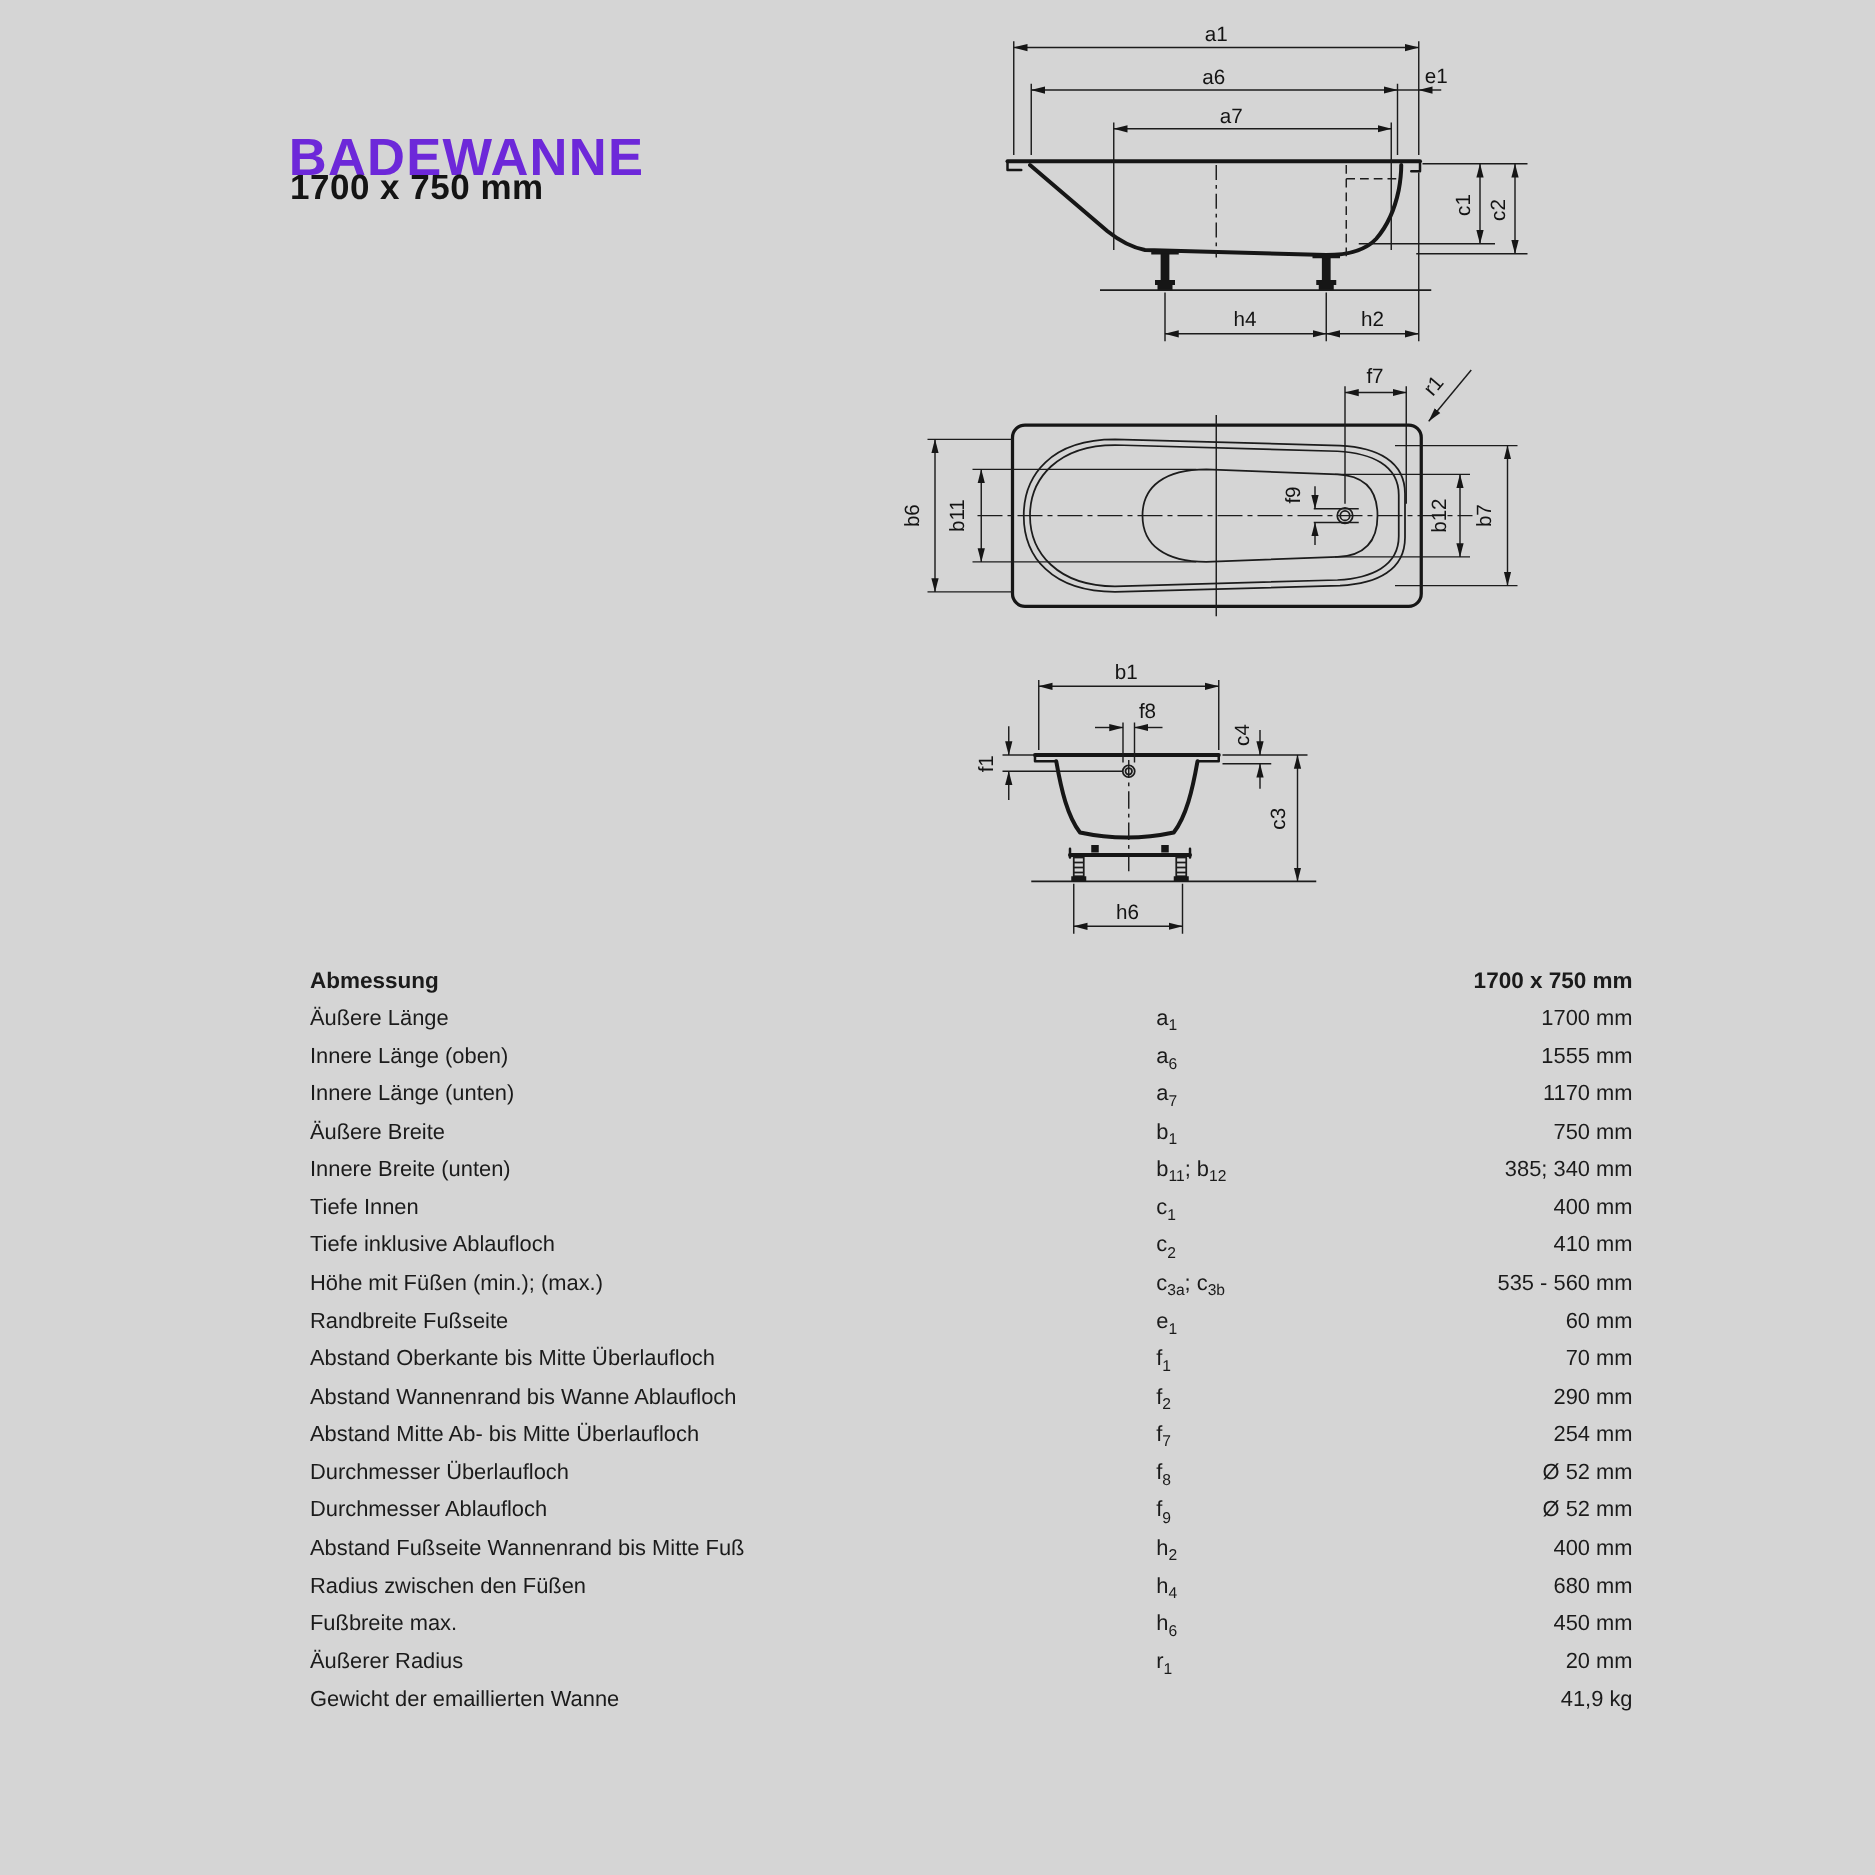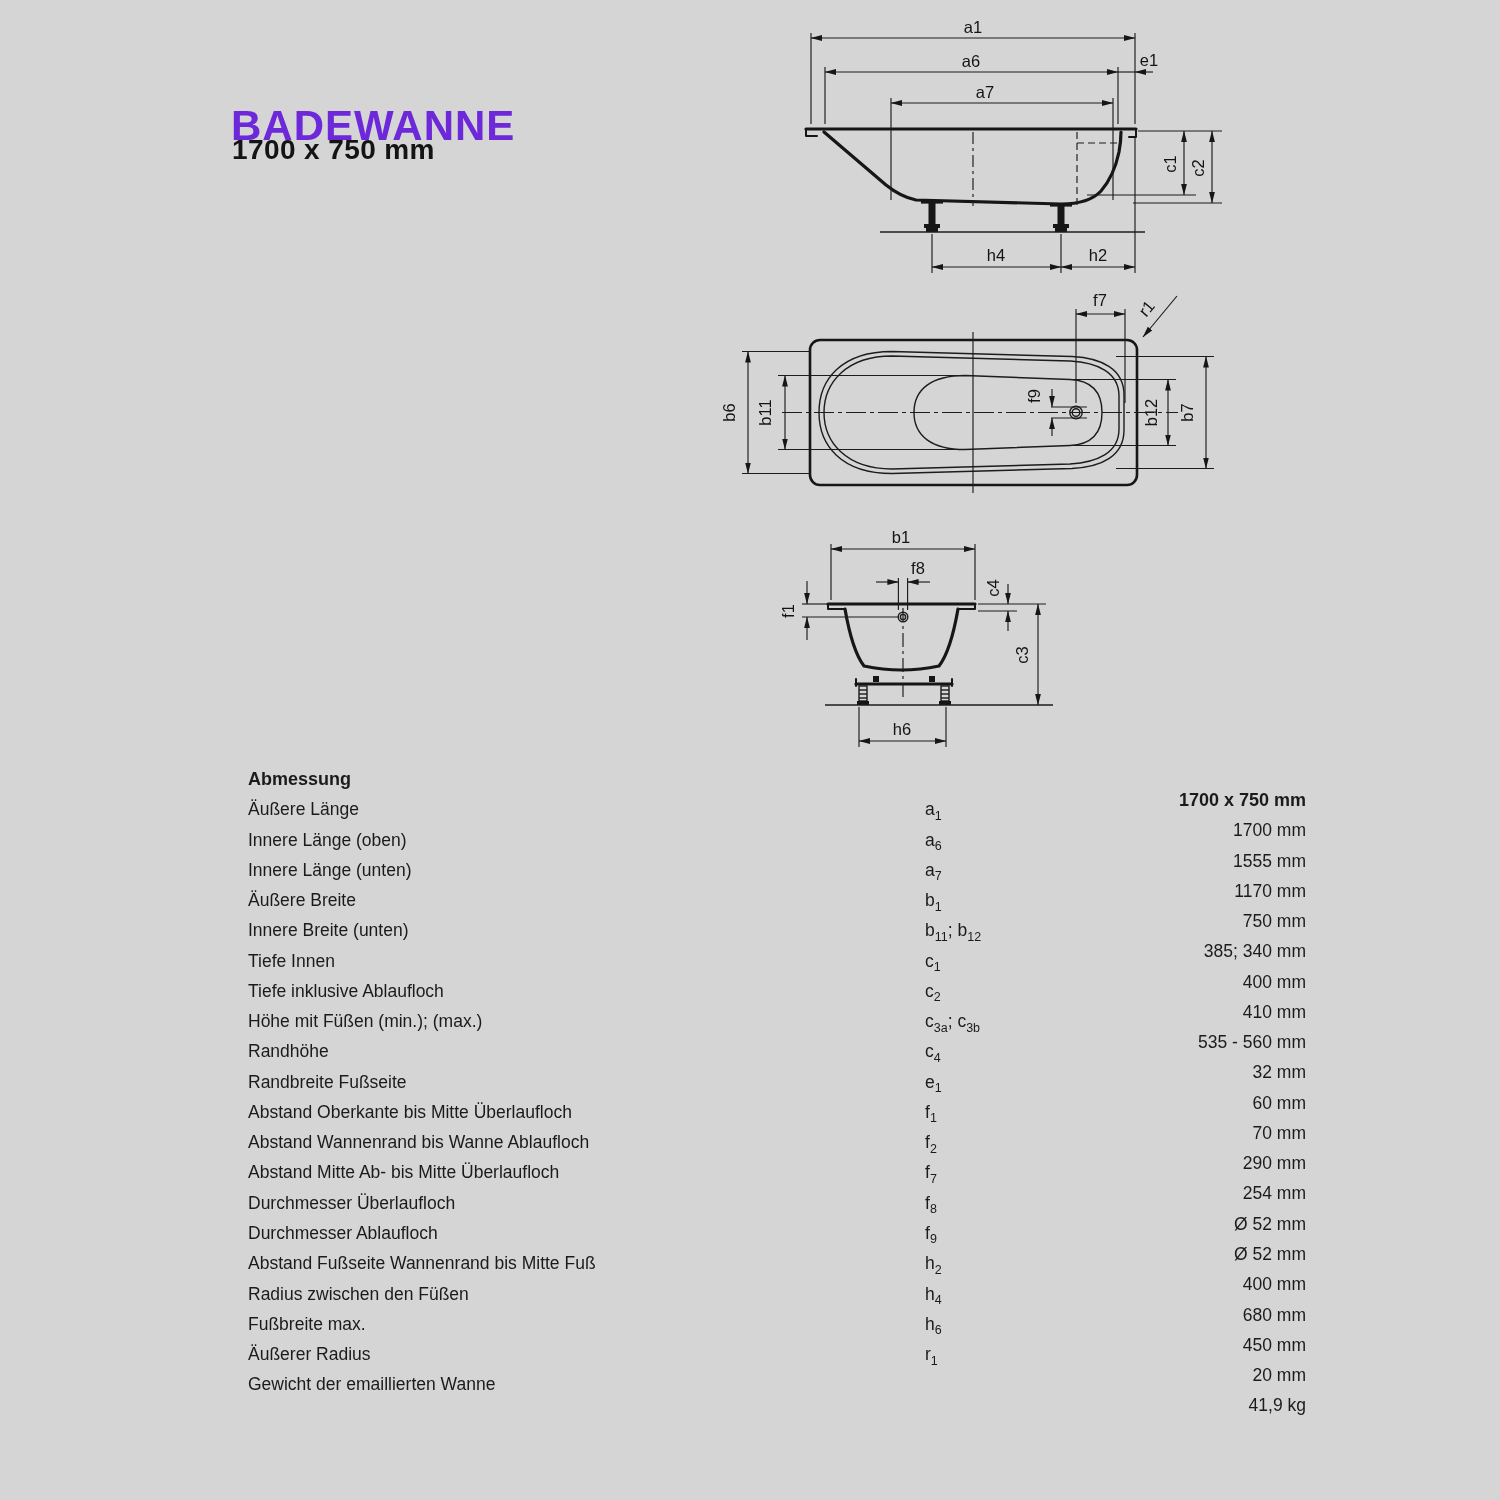--- a/index.html
+++ b/index.html
@@ -20,21 +20,21 @@
   svg{position:absolute;overflow:visible;}
   .t3{stroke:#161616;stroke-width:3.2;fill:none;stroke-linecap:round;stroke-linejoin:round;}
   .t2{stroke:#161616;stroke-width:2;fill:none;stroke-linecap:round;stroke-linejoin:round;}
   .t26{stroke:#161616;stroke-width:2.6;fill:none;}
   .t14{stroke:#1c1c1c;stroke-width:1.4;fill:none;}
   .thin{stroke:#1c1c1c;stroke-width:1.15;fill:none;}
   .blk{fill:#161616;stroke:none;}
   text.dlbl{font-family:"Liberation Sans",sans-serif;font-size:16.5px;fill:#141414;text-anchor:middle;}
   
   .spec-table{position:absolute;left:248px;top:769px;width:1058px;font-size:17.5px;}
-  .trow{position:relative;height:30.28px;display:flex;flex-direction:column;}
+  .trow{position:relative;height:30.28px;display:flex;align-items:center;}
   .trow.hdr{font-weight:700;font-size:18px;}
   .tlabel{white-space:nowrap;}
   .tsym{position:absolute;left:677px;white-space:nowrap;}
   .tval{margin-left:auto;white-space:nowrap;}
   .tsub{font-size:12.5px;position:relative;top:4.5px;}
 </style>
 </head>
 <body>
 
 <svg width="0" height="0">
@@ -264,25 +264,20 @@
     <span class="tsym"><span>c</span><span class="tsub">2</span></span>
     <span class="tval">410 mm</span>
   </div>
 
   <div class="trow">
     <span class="tlabel">Höhe mit Füßen (min.); (max.)</span>
     <span class="tsym"><span>c</span><span class="tsub">3a</span><span>; </span><span>c</span><span class="tsub">3b</span></span>
     <span class="tval">535 - 560 mm</span>
   </div>
 
-  <div class="trow">
-    <span class="tlabel">Randhöhe</span>
-    <span class="tsym"><span>c</span><span class="tsub">4</span></span>
-    <span class="tval">32 mm</span>
-  </div>
 
   <div class="trow">
     <span class="tlabel">Randbreite Fußseite</span>
     <span class="tsym"><span>e</span><span class="tsub">1</span></span>
     <span class="tval">60 mm</span>
   </div>
 
   <div class="trow">
     <span class="tlabel">Abstand Oberkante bis Mitte Überlaufloch</span>
     <span class="tsym"><span>f</span><span class="tsub">1</span></span>

